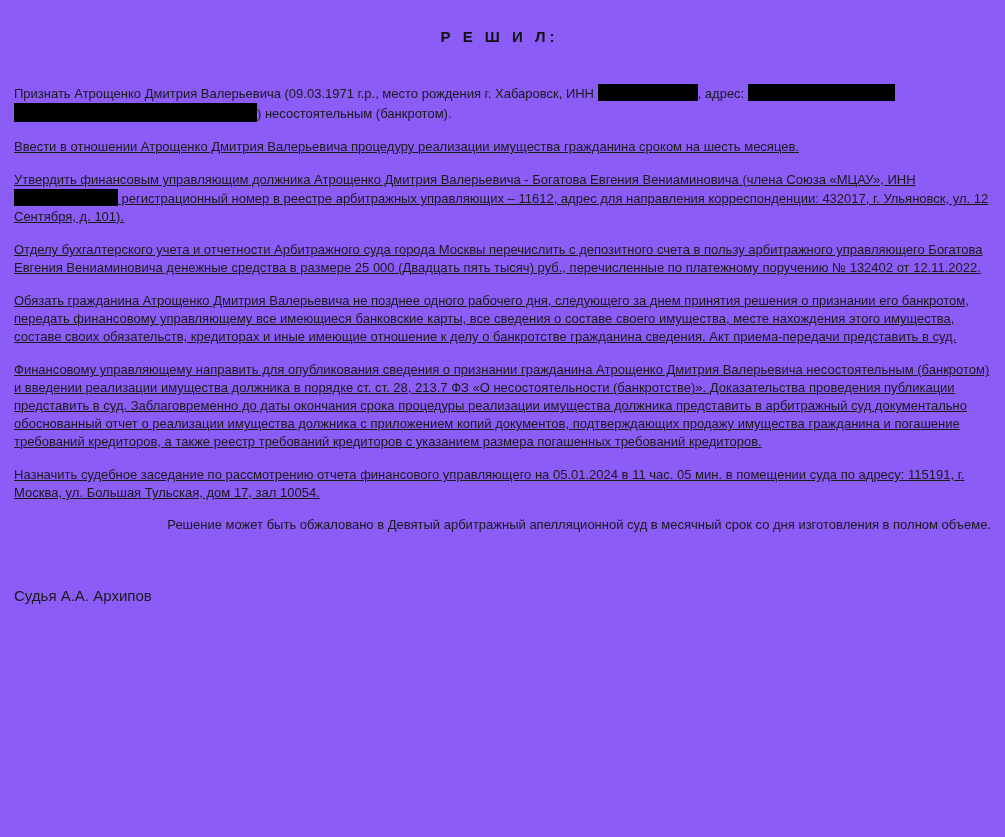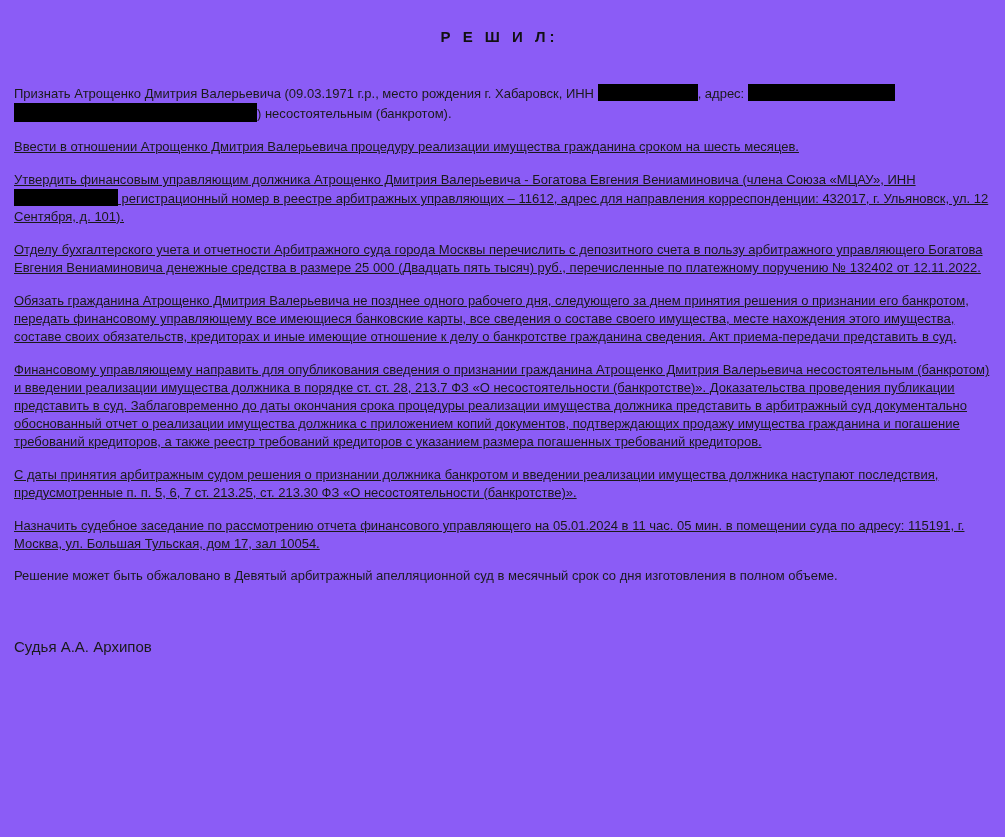--- a/index.html
+++ b/index.html
@@ -40,21 +40,21 @@
   .para {
     font-size: 13px;
     line-height: 18px;
     text-align: left;
     margin: 0;
     color: #1a1a1a;
     white-space: normal;
   }
   .para-gap-xl { margin-top: 39px; }
   .para-gap    { margin-top: 15px; text-decoration: underline; }
-  .para-gap-sm { margin-top: 14px; }
+  .para-gap-sm { margin-top: 14px; text-align: right; }
   .sig-gap     { margin-top: 52px; }
 
   
   .redact {
     display: inline-block;
     background: #000000;
     vertical-align: -3px;
     height: 17px;
     border-radius: 0;
   }
@@ -83,21 +83,20 @@
 
     <p class="para para-gap">Утвердить финансовым управляющим должника Атрощенко Дмитрия Валерьевича - Богатова Евгения Вениаминовича (члена Союза «МЦАУ», ИНН <span class="redact redact-inn2" style="width: 104px;"></span> регистрационный номер в реестре арбитражных управляющих – 11612, адрес для направления корреспонденции: 432017, г. Ульяновск, ул. 12 Сентября, д. 101).</p>
 
 
     <p class="para para-gap">Отделу бухгалтерского учета и отчетности Арбитражного суда города Москвы перечислить с депозитного счета в пользу арбитражного управляющего Богатова Евгения Вениаминовича денежные средства в размере 25 000 (Двадцать пять тысяч) руб., перечисленные по платежному поручению № 132402 от 12.11.2022.</p>
 
     <p class="para para-gap">Обязать гражданина Атрощенко Дмитрия Валерьевича не позднее одного рабочего дня, следующего за днем принятия решения о признании его банкротом, передать финансовому управляющему все имеющиеся банковские карты, все сведения о составе своего имущества, месте нахождения этого имущества, составе своих обязательств, кредиторах и иные имеющие отношение к делу о банкротстве гражданина сведения. Акт приема-передачи представить в суд.</p>
 
     <p class="para para-gap">Финансовому управляющему направить для опубликования сведения о признании гражданина Атрощенко Дмитрия Валерьевича несостоятельным (банкротом) и введении реализации имущества должника в порядке ст. ст. 28, 213.7 ФЗ «О несостоятельности (банкротстве)». Доказательства проведения публикации представить в суд. Заблаговременно до даты окончания срока процедуры реализации имущества должника представить в арбитражный суд документально обоснованный отчет о реализации имущества должника с приложением копий документов, подтверждающих продажу имущества гражданина и погашение требований кредиторов, а также реестр требований кредиторов с указанием размера погашенных требований кредиторов.</p>
 
-    <p class="para para-gap">С даты принятия арбитражным судом решения о признании должника банкротом и введении реализации имущества должника наступают последствия, предусмотренные п. п. 5, 6, 7 ст. 213.25, ст. 213.30 ФЗ «О несостоятельности (банкротстве)».</p>
 
     <p class="para para-gap">Назначить судебное заседание по рассмотрению отчета финансового управляющего на 05.01.2024 в 11 час. 05 мин. в помещении суда по адресу: 115191, г. Москва, ул. Большая Тульская, дом 17, зал 10054.</p>
 
     <p class="para para-gap-sm">Решение может быть обжаловано в Девятый арбитражный апелляционной суд в месячный срок со дня изготовления в полном объеме.</p>
 
     <div class="signature sig-gap">Судья А.А. Архипов</div>
 
   </div>
 </div>
 

